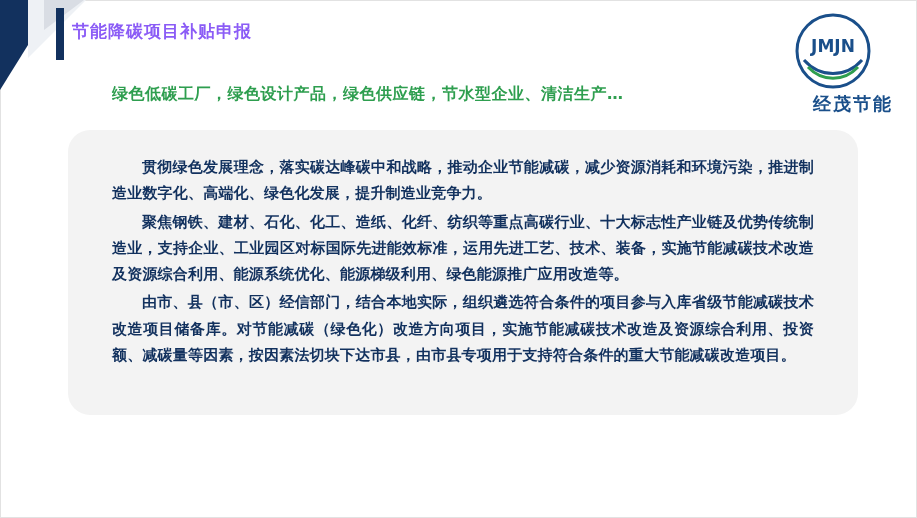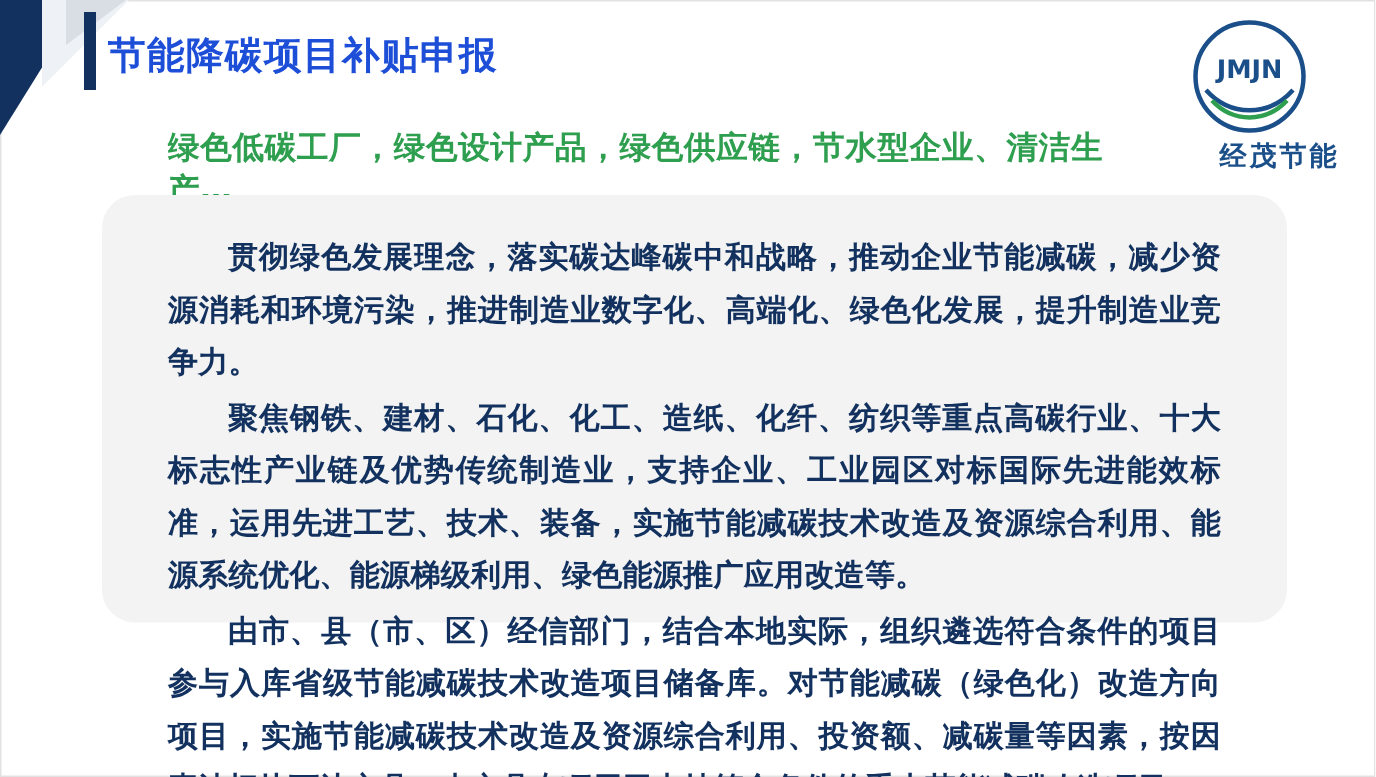--- a/index.html
+++ b/index.html
@@ -66,23 +66,23 @@
     height: 52px;
     background: #12315e;
   }
 
   
   .title {
     position: absolute;
     left: 72px;
     top: 20px;
     font-family: Liberation Sans, sans-serif;
-    font-size: 25px;
+    font-size: 17px;
     font-weight: bold;
-    color: #1d4ed8;
+    color: #8b5cf6;
     letter-spacing: 1px;
     white-space: nowrap;
   }
 
   
   .logo-wrap {
     position: absolute;
     right: 24px;
     top: 12px;
     width: 120px;
@@ -103,42 +103,42 @@
     font-weight: bold;
   }
 
   
   .subtitle {
     position: absolute;
     left: 112px;
     top: 84px;
     right: 180px;
     font-family: "DejaVu Sans", "Liberation Sans", sans-serif;
-    font-size: 21px;
+    font-size: 16px;
     font-weight: bold;
     color: #2e9e4f;
     letter-spacing: 0.5px;
   }
 
   
   .body-card {
     position: absolute;
     left: 68px;
     top: 130px;
     width: 790px;
     height: 285px;
     background: #f3f3f3;
     border-radius: 22px;
   }
   .body-inner {
     padding: 24px 44px 10px 44px;
   }
   .para {
     font-family: "DejaVu Sans", "Liberation Sans", sans-serif;
-    font-size: 20px;
+    font-size: 15px;
     font-weight: bold;
     color: #12315e;
     line-height: 1.75;
     text-indent: 2em;
     text-align: justify;
     margin: 0 0 2px 0;
     letter-spacing: 0.2px;
   }
 </style>
 </head>

